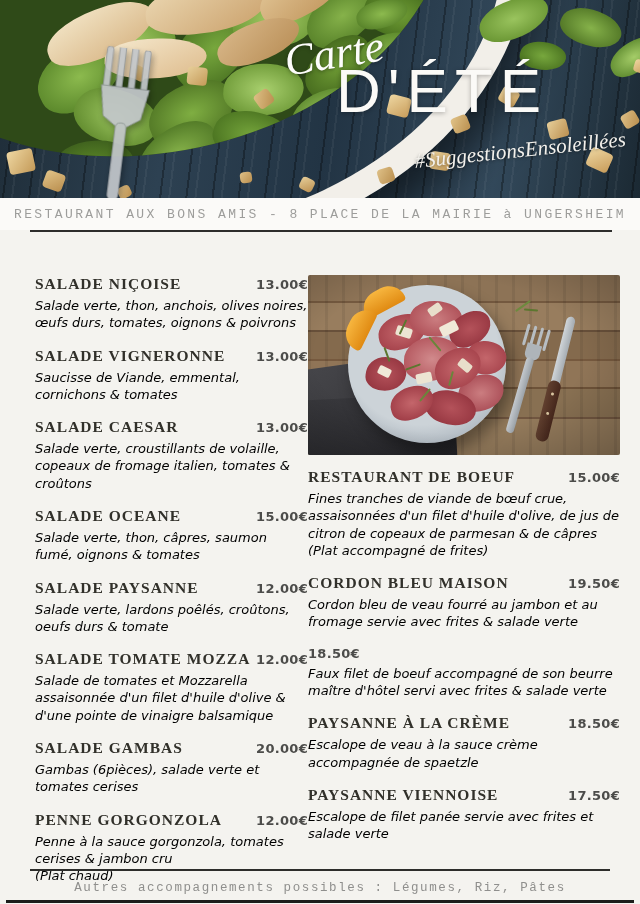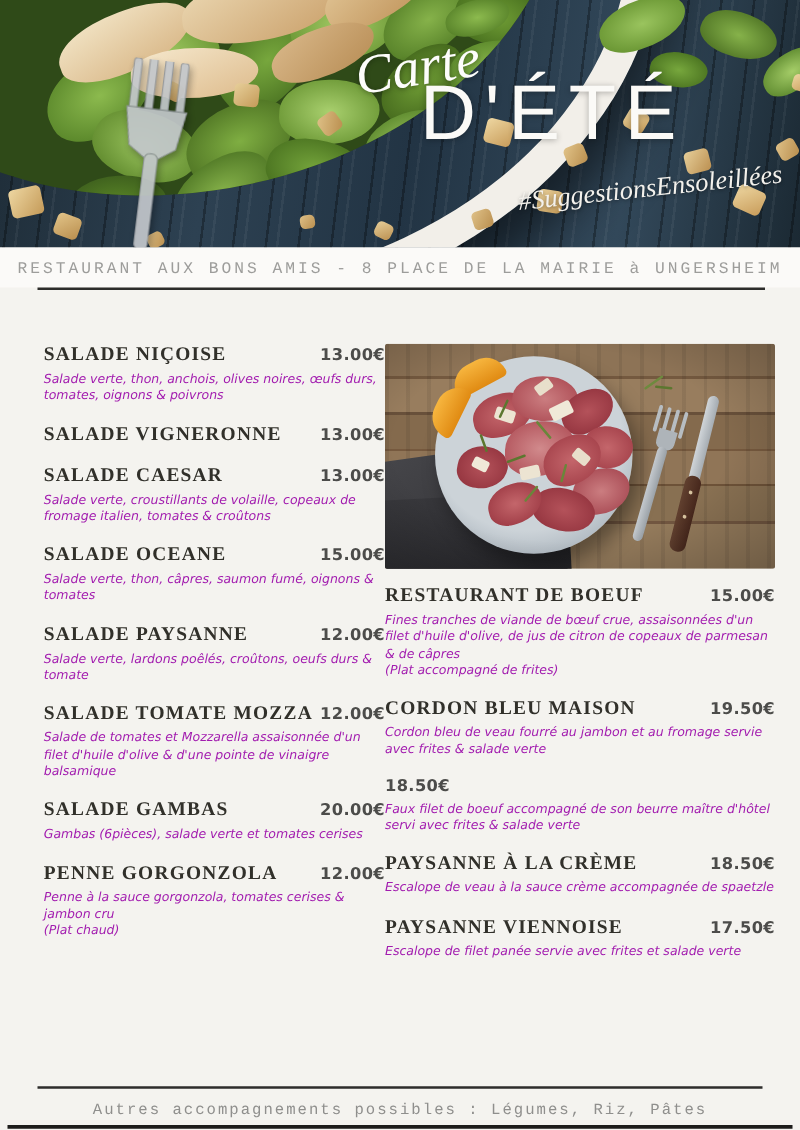--- a/index.html
+++ b/index.html
@@ -38,21 +38,21 @@
 
   
   .content{position:absolute;left:35px;right:20px;top:243px;bottom:36px;display:flex;margin-top:32px;}
   .col-left{width:273px;flex:none;}
   .col-right{flex:1;min-width:0;}
   .item{margin-bottom:15px;}
   .item-head{display:flex;justify-content:space-between;align-items:baseline;}
   .item-name{margin:0;font-family:"Liberation Serif",serif;font-weight:700;font-size:15.5px;
     letter-spacing:1px;color:#31302a;white-space:nowrap;}
   .item-price{font-family:"DejaVu Sans",sans-serif;font-weight:700;font-size:13px;color:#4c4c4a;letter-spacing:.3px;}
-  .item-desc{margin:4px 0 0;font-style:italic;font-size:10px;line-height:1.33;color:#a21caf;white-space:pre-line;}
+  .item-desc{margin:4px 0 0;font-style:italic;font-size:13px;line-height:1.33;color:#000000;white-space:pre-line;}
 
   
   .photo{position:relative;width:100%;height:180px;margin-bottom:13px;overflow:hidden;border-radius:2px;
     background:
       repeating-linear-gradient(90deg, rgba(0,0,0,.07) 0 3px, rgba(0,0,0,0) 3px 17px),
       repeating-linear-gradient(180deg,#8d7356 0 26px,#74593f 26px 28px,#987d5e 28px 55px,#68503a 55px 57px,#846a4d 57px 84px,#76593e 84px 86px,#907557 86px 112px,#6d5238 112px 114px,#887052 114px 142px,#715640 142px 144px,#937a5b 144px 180px);}
   .photo-vignette{position:absolute;inset:0;background:radial-gradient(ellipse at 45% 45%, rgba(0,0,0,0) 55%, rgba(0,0,0,.25) 100%);}
   .napkin{position:absolute;left:-12px;top:86px;width:152px;height:112px;background:linear-gradient(150deg,#47474b,#2c2c30);transform:rotate(-8deg);}
   .napkin2{position:absolute;left:-18px;top:122px;width:166px;height:72px;background:linear-gradient(160deg,#3a3a3e,#242428);transform:rotate(-3deg);}
   .plate{position:absolute;left:40px;top:10px;width:158px;height:158px;border-radius:50%;
@@ -155,20 +155,21 @@
             <h3 class="item-name">SALADE NIÇOISE</h3>
             <span class="item-price">13.00€</span>
           </div>
         <p class="item-desc">Salade verte, thon, anchois, olives noires, œufs durs, tomates, oignons &amp; poivrons</p>
       </div>
       <div class="item">
         <div class="item-head">
             <h3 class="item-name">SALADE VIGNERONNE</h3>
             <span class="item-price">13.00€</span>
           </div>
+        <p class="item-desc">Saucisse de Viande, emmental, cornichons &amp; tomates</p>
       </div>
       <div class="item">
         <div class="item-head">
             <h3 class="item-name">SALADE CAESAR</h3>
             <span class="item-price">13.00€</span>
           </div>
         <p class="item-desc">Salade verte, croustillants de volaille, copeaux de fromage italien, tomates &amp; croûtons</p>
       </div>
       <div class="item">
         <div class="item-head">

